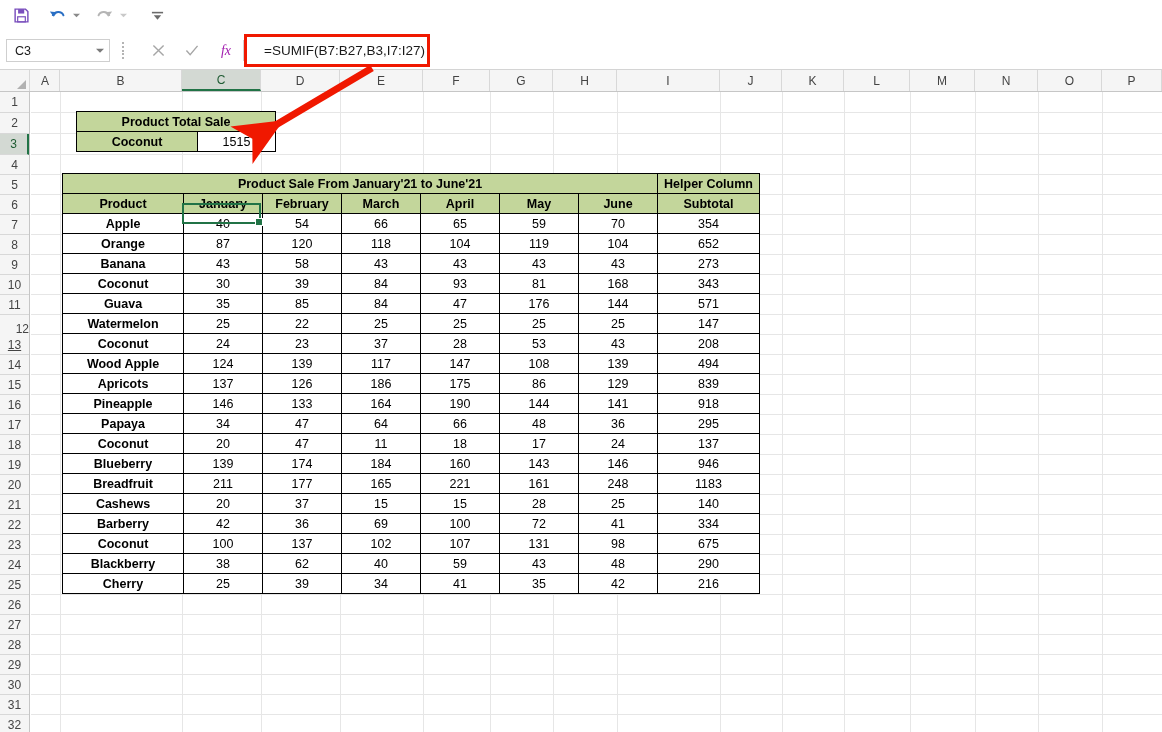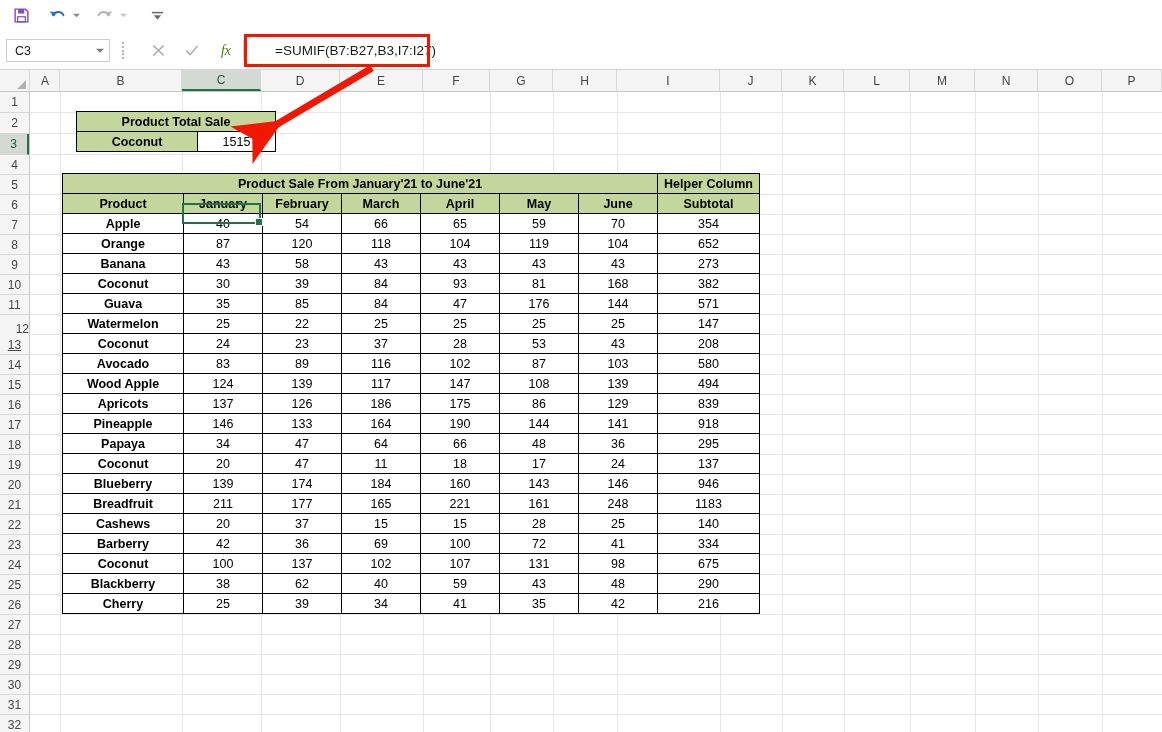--- a/index.html
+++ b/index.html
@@ -55,27 +55,27 @@
     align-items: center;
   }
   #fb-grip i { display:block; width:2px; height:2px; background:#9b9b9b; border-radius:50%; }
   .fb-icon {
     position: absolute; top: 40px; height: 21px;
     display: flex; align-items: center; justify-content: center;
     color: #a6a6a6; font-size: 15px;
   }
   #fb-cancel { left: 144px; width: 28px; }
   #fb-enter  { left: 178px; width: 28px; }
-  #fb-fx     { left: 212px; width: 28px; font-style: italic; font-family: "Liberation Serif", serif; font-size:14px; color:#4d7c0f;}
+  #fb-fx     { left: 212px; width: 28px; font-style: italic; font-family: "Liberation Serif", serif; font-size:14px; color:#a21caf;}
   #fb-divider { position:absolute; left: 243px; top: 40px; width:1px; height:21px; background:#d0d0d0; }
   #fb-input {
     position: absolute; left: 248px; top: 38px;
     width: 905px; height: 25px;
     display: flex; align-items: center;
-    padding-left: 27px;
+    padding-left: 16px;
     font-size: 13.5px; color: #1a1a1a;
     background: #fff;
   }
   #fb-highlight {
     position: absolute; left: 244px; top: 34px;
     width: 186px; height: 33px;
     border: 3px solid #f01800;
     pointer-events: none;
   }
 
@@ -522,21 +522,21 @@
           <td class="white c-sub">273</td>
         </tr>
         <tr>
           <td class="white bold c-prod">Coconut</td>
           <td class="white c-month">30</td>
           <td class="white c-month">39</td>
           <td class="white c-month">84</td>
           <td class="white c-month">93</td>
           <td class="white c-month">81</td>
           <td class="white c-month">168</td>
-          <td class="white c-sub">382</td>
+          <td class="white c-sub">343</td>
         </tr>
         <tr>
           <td class="white bold c-prod">Guava</td>
           <td class="white c-month">35</td>
           <td class="white c-month">85</td>
           <td class="white c-month">84</td>
           <td class="white c-month">47</td>
           <td class="white c-month">176</td>
           <td class="white c-month">144</td>
           <td class="white c-sub">571</td>
@@ -555,30 +555,20 @@
           <td class="white bold c-prod">Coconut</td>
           <td class="white c-month">24</td>
           <td class="white c-month">23</td>
           <td class="white c-month">37</td>
           <td class="white c-month">28</td>
           <td class="white c-month">53</td>
           <td class="white c-month">43</td>
           <td class="white c-sub">208</td>
         </tr>
         <tr>
-          <td class="white bold c-prod">Avocado</td>
-          <td class="white c-month">83</td>
-          <td class="white c-month">89</td>
-          <td class="white c-month">116</td>
-          <td class="white c-month">102</td>
-          <td class="white c-month">87</td>
-          <td class="white c-month">103</td>
-          <td class="white c-sub">580</td>
-        </tr>
-        <tr>
           <td class="white bold c-prod">Wood Apple</td>
           <td class="white c-month">124</td>
           <td class="white c-month">139</td>
           <td class="white c-month">117</td>
           <td class="white c-month">147</td>
           <td class="white c-month">108</td>
           <td class="white c-month">139</td>
           <td class="white c-sub">494</td>
         </tr>
         <tr>

